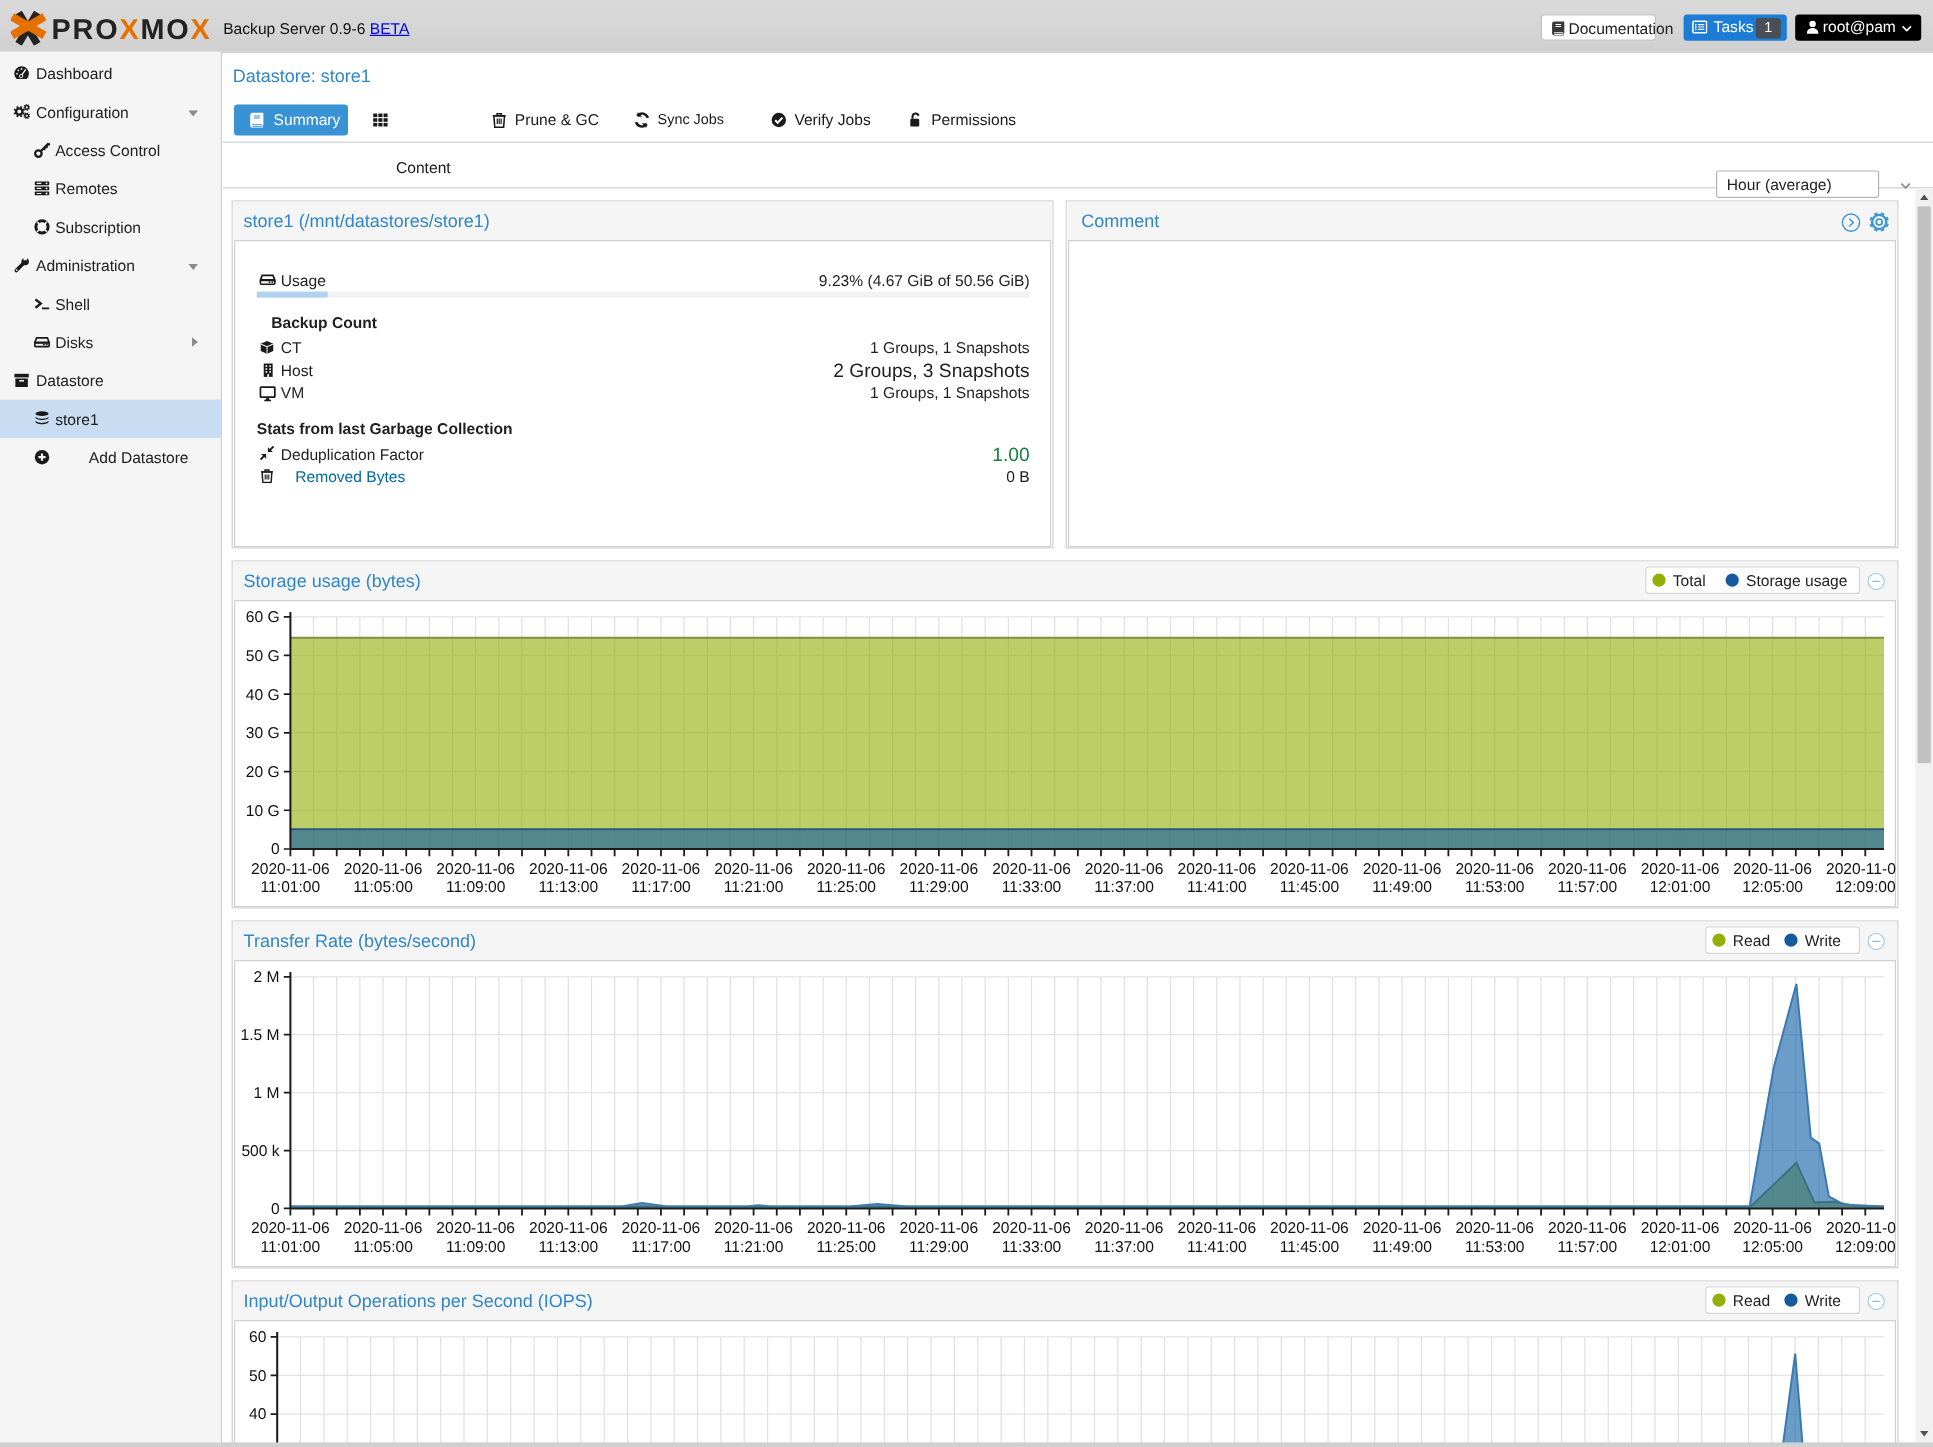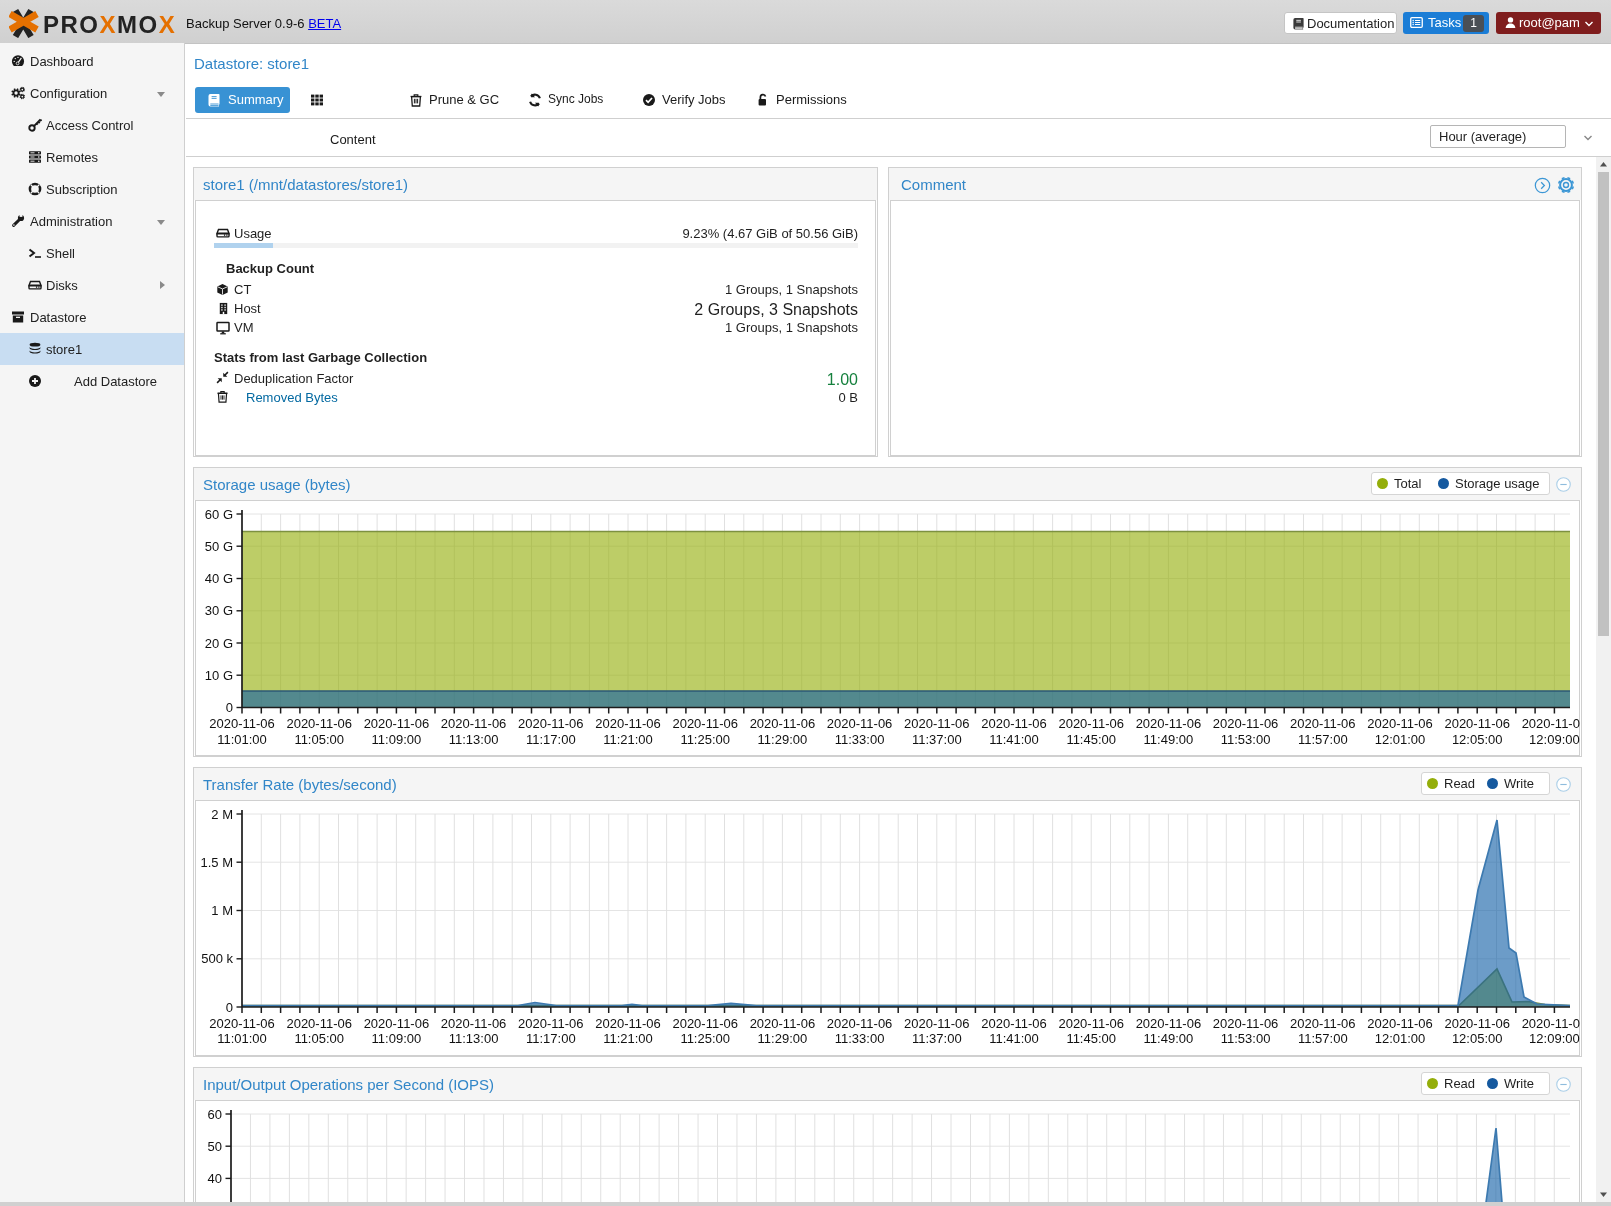--- a/index.html
+++ b/index.html
@@ -170,34 +170,34 @@
 <path d="M4.6 8h6.8" stroke="#8fbcdd" stroke-width="1.2"></path>
 </symbol>
   </svg>
 <div class="abs" style="left:0;top:0;width:1611px;height:43px;background:linear-gradient(#dadada,#d0d0d0);border-bottom:1px solid #c3c3c3;box-sizing:content-box"></div>
 <svg class="abs" style="left:9px;top:8px" width="190" height="30" viewBox="0 0 190 30">
 <path d="M6.5 2.5 22 28.5M22 2.5 6.5 28.5" stroke="#232323" stroke-width="6.2"></path>
 <path d="M1 6 28 21.5M28 6 1 21.5" stroke="#e57000" stroke-width="6.8"></path>
 <text x="34" y="24.5" font-family="Liberation Sans,sans-serif" font-size="24" font-weight="bold" letter-spacing="1.5" fill="#232323">PRO<tspan fill="#e57000">X</tspan>MO<tspan fill="#e57000">X</tspan></text>
 </svg>
 <div class="abs" style="left:186px;top:16px;font-size:13px;color:#111;">Backup Server 0.9-6 <a href="#">BETA</a></div>
-<div class="abs" style="left:1284px;top:12px;width:113px;height:22px;background:#fff;border:1px solid #c5c5c5;border-radius:3px">
+<div class="abs" style="left:1284px;top:12px;width:96px;height:22px;background:#fff;border:1px solid #c5c5c5;border-radius:3px">
     <svg class="ic" style="left:7px;top:4px;width:13px;height:13px;color:#3a3a3a">
       <use href="#i-book"></use>
     </svg>
     <div class="abs" style="left:22px;top:3px;font-size:13px;color:#222;">Documentation</div>
   </div>
 <div class="abs" style="left:1403px;top:12px;width:86px;height:22px;background:#1b7dd6;border-radius:3px">
     <svg class="ic" style="left:7px;top:4px;width:13px;height:13px;color:#fff">
       <use href="#i-listalt"></use>
     </svg>
     <div class="abs" style="left:25px;top:3px;font-size:13px;color:#fff;">Tasks</div>
     <div class="abs" style="left:60px;top:2.5px;width:21px;height:17px;background:#4a4f55;border-radius:3px;color:#fff;font-size:12px;text-align:center;line-height:17px">1</div>
   </div>
-<div class="abs" style="left:1496px;top:12px;width:105px;height:22px;background:#7f1d1d;border-radius:3px">
+<div class="abs" style="left:1496px;top:12px;width:105px;height:22px;background:#000000;border-radius:3px">
     <svg class="ic" style="left:8px;top:4px;width:13px;height:13px;color:#fff">
       <use href="#i-user"></use>
     </svg>
     <div class="abs" style="left:23px;top:3px;font-size:13px;color:#fff;">root@pam</div>
     <svg class="ic" style="left:87px;top:6px;width:12px;height:12px;color:#fff">
       <use href="#i-chevdown"></use>
     </svg>
   </div>
 <div class="abs" style="left:0;top:43px;width:185px;height:1159px;background:#f5f5f5;border-right:1px solid #cfcfcf"></div>
 <svg class="ic" style="left:11px;top:54px;width:14px;height:14px;color:#1a1a1a">
@@ -276,21 +276,21 @@
 <svg class="ic" style="left:642px;top:93px;width:14px;height:14px;color:#1a1a1a">
     <use href="#i-checkcircle"></use>
   </svg>
 <div class="abs" style="left:662px;top:92px;font-size:13px;color:#1a1a1a;">Verify Jobs</div>
 <svg class="ic" style="left:756px;top:93px;width:14px;height:14px;color:#1a1a1a">
     <use href="#i-unlock"></use>
   </svg>
 <div class="abs" style="left:776px;top:92px;font-size:13px;color:#1a1a1a;">Permissions</div>
 <div class="abs" style="left:186px;top:118px;width:1425px;border-top:1px solid #cfcfcf"></div>
 <div class="abs" style="left:186px;top:156px;width:1425px;border-top:1px solid #cfcfcf"></div>
-<div class="abs" style="left:1430px;top:125px;width:136px;height:23px;border:1px solid #b5b5b5;border-radius:2px;background:#fff">
+<div class="abs" style="left:1430px;top:142px;width:136px;height:23px;border:1px solid #b5b5b5;border-radius:2px;background:#fff">
     <div class="abs" style="left:8px;top:3px;font-size:13px;color:#1f1f1f;">Hour (average)</div>
     <svg class="ic" style="left:151px;top:6px;width:12px;height:12px;color:#888">
       <use href="#i-chevdown"></use>
     </svg>
   </div>
 <div class="abs" style="left:193px;top:167px;width:685px;height:290px;border:1px solid #d0d0d0;background:#fff"></div>
 <div class="abs" style="left:194px;top:168px;width:683px;height:32px;background:#f5f5f5"></div>
 <div class="abs" style="left:203px;top:176px;font-size:15px;color:#3186c8;">store1 (/mnt/datastores/store1)</div>
 <div class="abs" style="left:195px;top:200px;width:681px;height:256px;border:1px solid #d0d0d0;background:#fff"></div>
 <svg class="ic" style="left:216px;top:226px;width:14px;height:14px;color:#1a1a1a">

